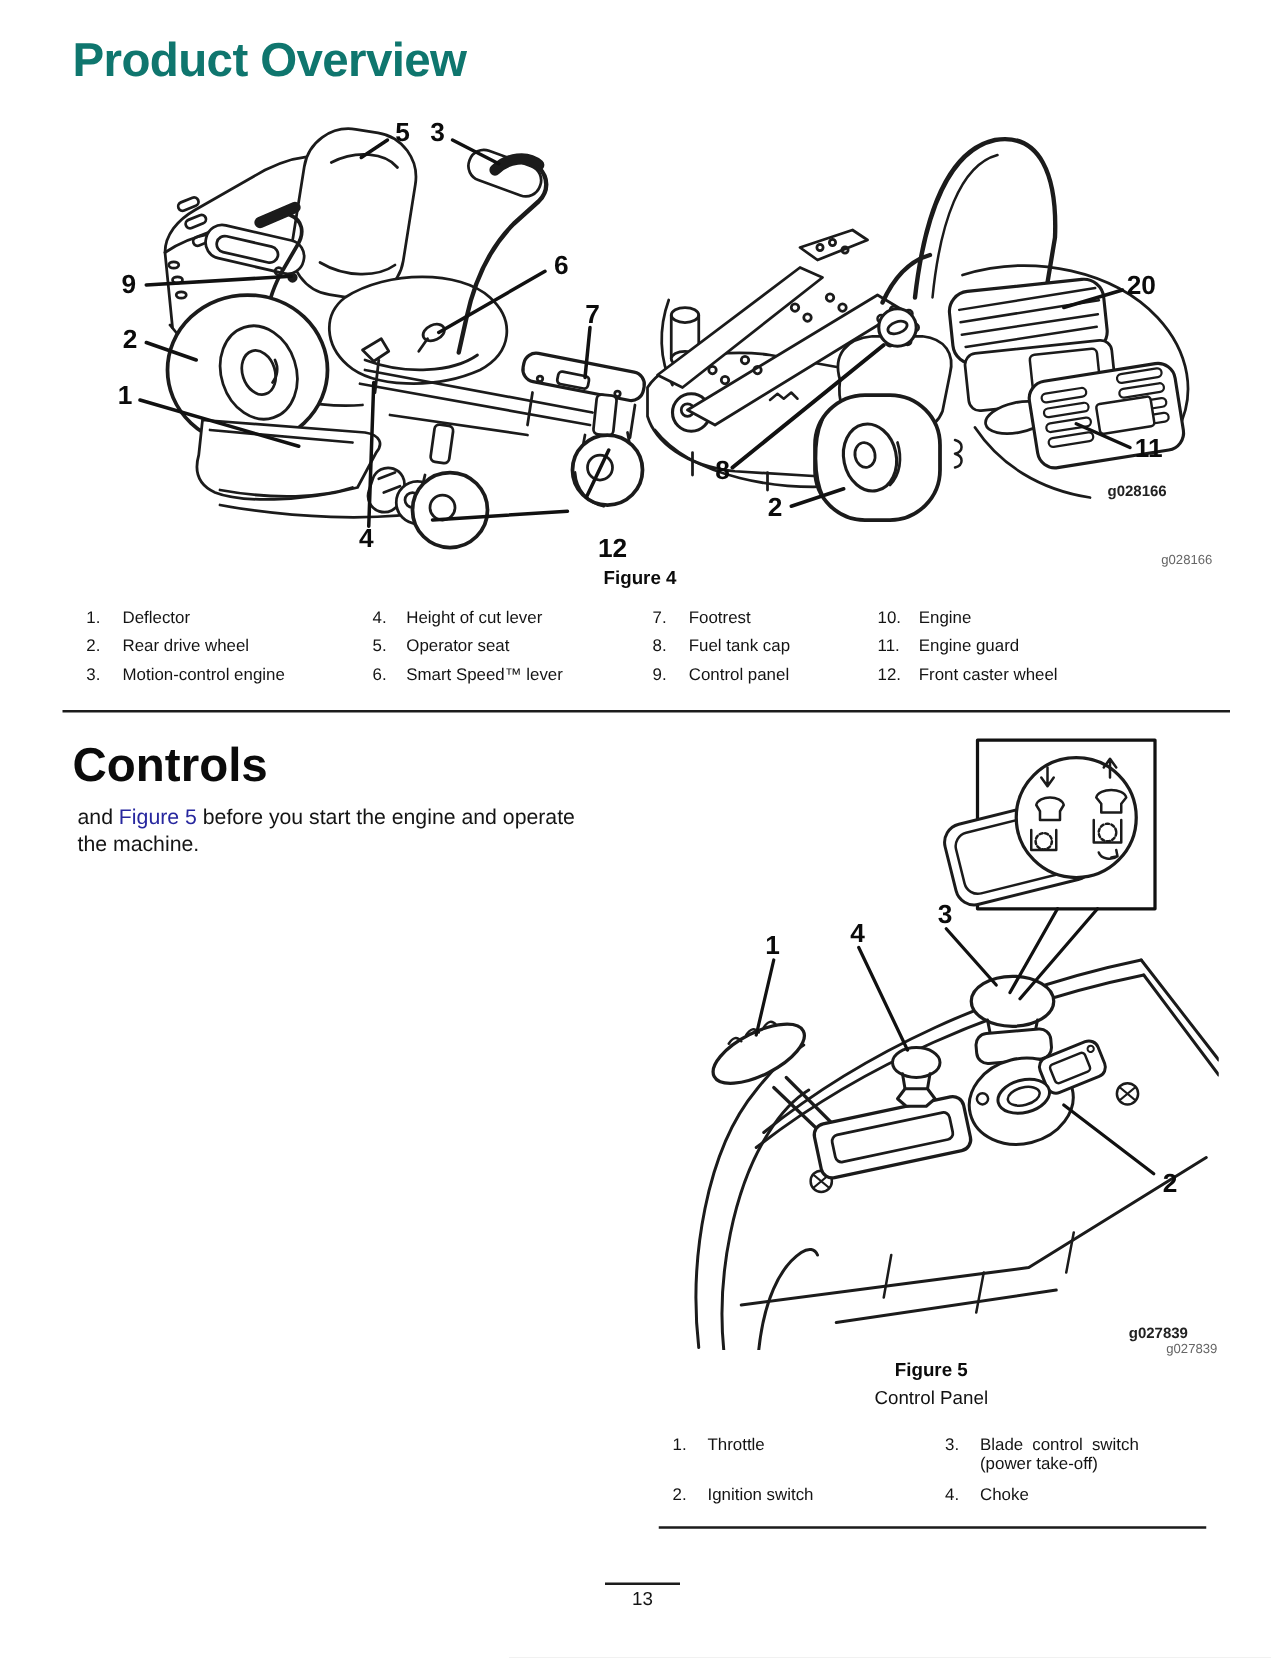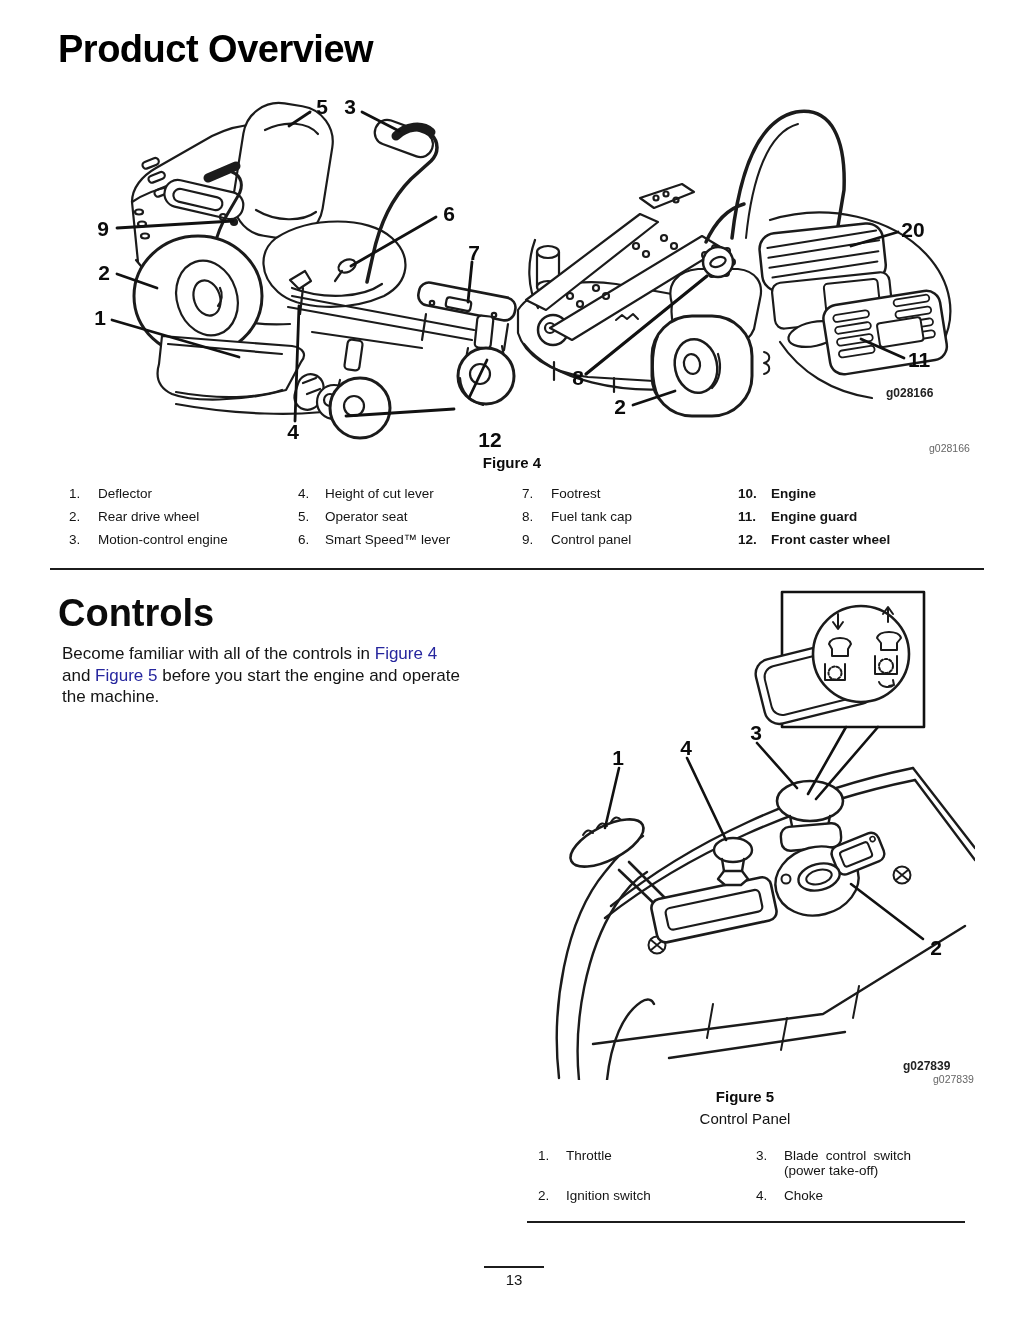--- a/index.html
+++ b/index.html
@@ -1,20 +1,20 @@
 <!DOCTYPE html>
 <html><head>
 <meta charset="utf-8">
 <style>
   html,body{margin:0;padding:0;background:#e8e8e8;}
   .page{
     position:relative;width:1024px;height:1326px;margin:0 auto;background:#ffffff;
     font-family:"Liberation Sans",sans-serif;color:#111;overflow:hidden;
   }
-  h1.title{position:absolute;left:58px;top:28px;margin:0;font-size:38px;font-weight:bold;letter-spacing:-0.5px;color:#000000;}
+  h1.title{position:absolute;left:58px;top:28px;margin:0;font-size:38px;font-weight:bold;letter-spacing:-0.5px;color:#0f766e;}
   h2.controls{position:absolute;left:58px;top:592px;margin:0;font-size:38px;font-weight:bold;color:#0b0b0b;}
   svg.fig{position:absolute;}
   .co{position:absolute;transform:translate(-50%,-50%);font-weight:bold;font-size:21px;color:#0b0b0b;line-height:1;}
   .fig-caption{position:absolute;font-weight:bold;font-size:15px;color:#0b0b0b;text-align:center;}
   .fig-subcaption{position:absolute;font-size:15px;color:#111;text-align:center;}
   .gbold{position:absolute;font-size:12px;font-weight:bold;color:#222;}
   .gsmall{position:absolute;font-size:10.5px;color:#666;}
   .divider{position:absolute;background:#1c1c1c;}
   .lcol{position:absolute;font-size:13.5px;color:#141414;}
   .lrow{display:flex;height:23.2px;}
@@ -233,41 +233,40 @@
       </div>
     <div class="lrow">
         <span class="lnum" style="width:29px">8.</span>
         <span>Fuel tank cap</span>
       </div>
     <div class="lrow">
         <span class="lnum" style="width:29px">9.</span>
         <span>Control panel</span>
       </div>
   </div>
-  <div class="lcol" style="left:738px;top:486px;font-weight:bold;">
+  <div class="lcol" style="left:702px;top:486px;">
     <div class="lrow">
         <span class="lnum" style="width:33px">10.</span>
         <span>Engine</span>
       </div>
     <div class="lrow">
         <span class="lnum" style="width:33px">11.</span>
         <span>Engine guard</span>
       </div>
     <div class="lrow">
         <span class="lnum" style="width:33px">12.</span>
         <span>Front caster wheel</span>
       </div>
   </div>
 
   <div class="divider" style="left:50px;top:568px;width:934px;height:2px;"></div>
 
   <h2 class="controls">Controls</h2>
 
   <div class="para">
-    <div class="pline"><span>Become familiar with all of the controls in </span><a class="xref">Figure 4</a></div>
     <div class="pline"><span>and </span><a class="xref">Figure 5</a><span> before you start the engine and operate</span></div>
     <div class="pline"><span>the machine.</span></div>
   </div>
 
   <svg class="fig" style="left:545px;top:588px;" width="430" height="492" viewBox="0 0 430 492">
 
     <g stroke="#1b1b1b" fill="none" stroke-width="2.4" stroke-linecap="round" stroke-linejoin="round">
       <path d="M 14,490 C 6,420 20,332 60,284 C 74,266 88,254 98,248"></path>
       <path d="M 34,492 C 28,432 42,362 70,318 C 80,302 92,290 102,284"></path>
       <path d="M 62,492 C 66,454 78,426 96,414 C 102,410 107,411 109,416"></path>

